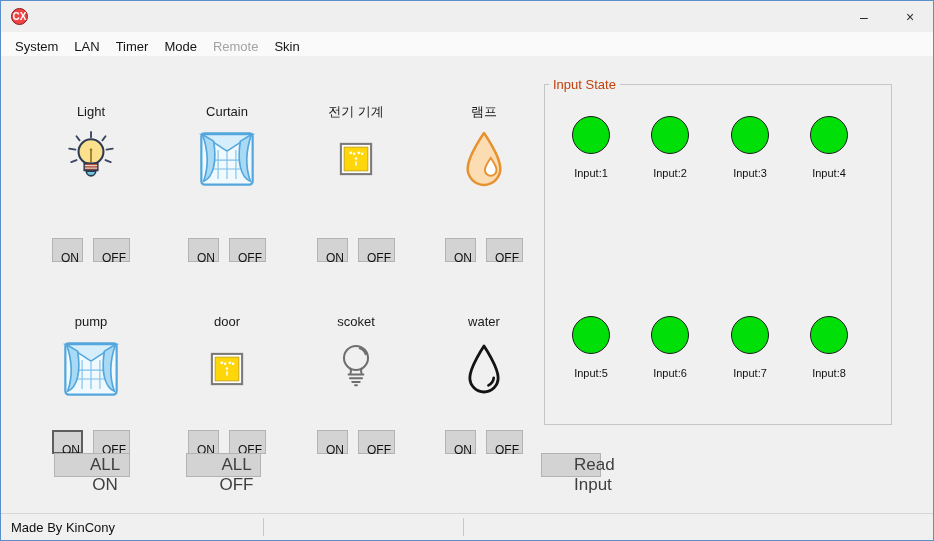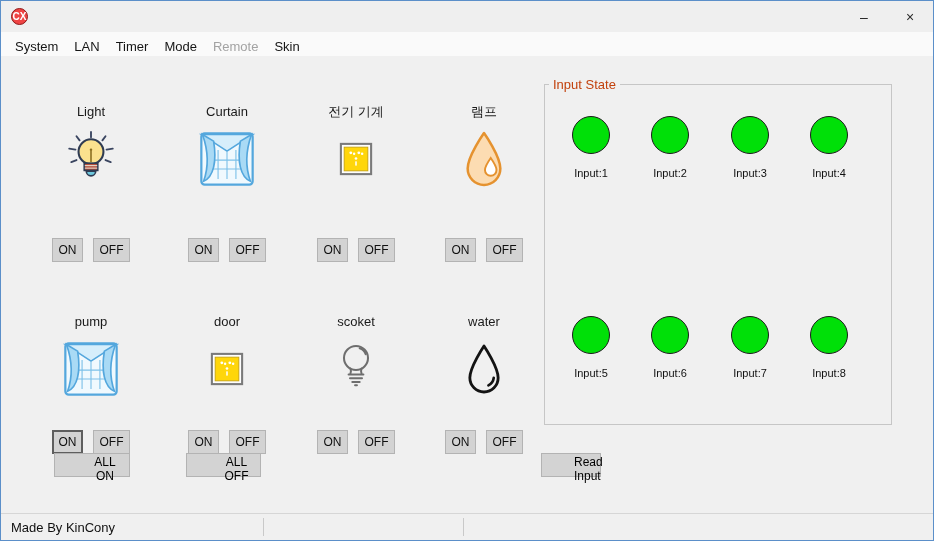--- a/index.html
+++ b/index.html
@@ -39,27 +39,27 @@
   .device-label { font-size:13px; color:#1a1a1a; height:16px; line-height:16px; white-space:nowrap; }
   .device-icon { margin-top:8px; height:62px; display:flex; align-items:center; justify-content:center; }
   .btn-row { display:flex; gap:10px; }
   .device-card.row1 .btn-row { margin-top:48px; }
   .device-card.row2 .btn-row { margin-top:30px; }
 
   .btn {
     font-family:"Liberation Sans", sans-serif;
     font-size:12px; color:#101010;
     background:#d3d3d3; border:1px solid #b3b3b3;
-    height:24px; padding:0; line-height:22px;
+    height:24px; padding:8px; line-height:22px;
   }
   .on-btn { width:31px; }
   .off-btn { width:37px; }
   .btn.focused { border:2px solid #5e5e5e; line-height:20px; }
 
-  .wide-btn { position:absolute; height:24px; font-size:12px; color:#000000;
+  .wide-btn { position:absolute; height:24px; font-size:17px; color:#404040;
               background:#d3d3d3; border:1px solid #b3b3b3; font-family:"Liberation Sans", sans-serif;padding-left:32px; }
   #all-on-button   { left:53px;  top:397px; width:76px; }
   #all-off-button  { left:185px; top:397px; width:75px; }
   #read-input-button { left:540px; top:397px; width:60px; }
 
   
   .groupbox {
     position:absolute; left:543px; top:21px; width:348px; height:348px;
     border:1px solid #c6c6c6; margin:0; padding:0; background:transparent;
   }

